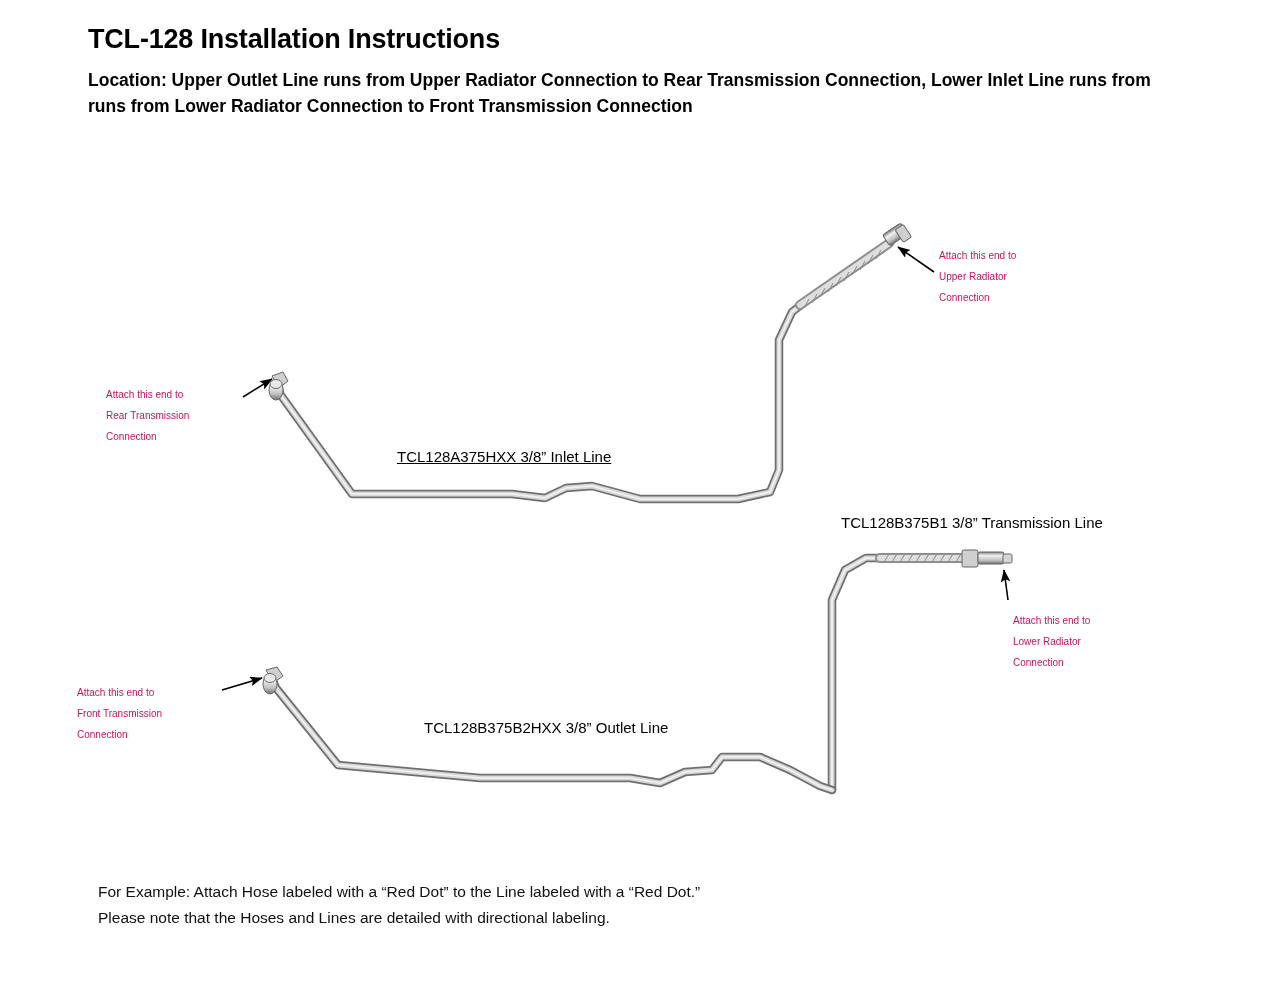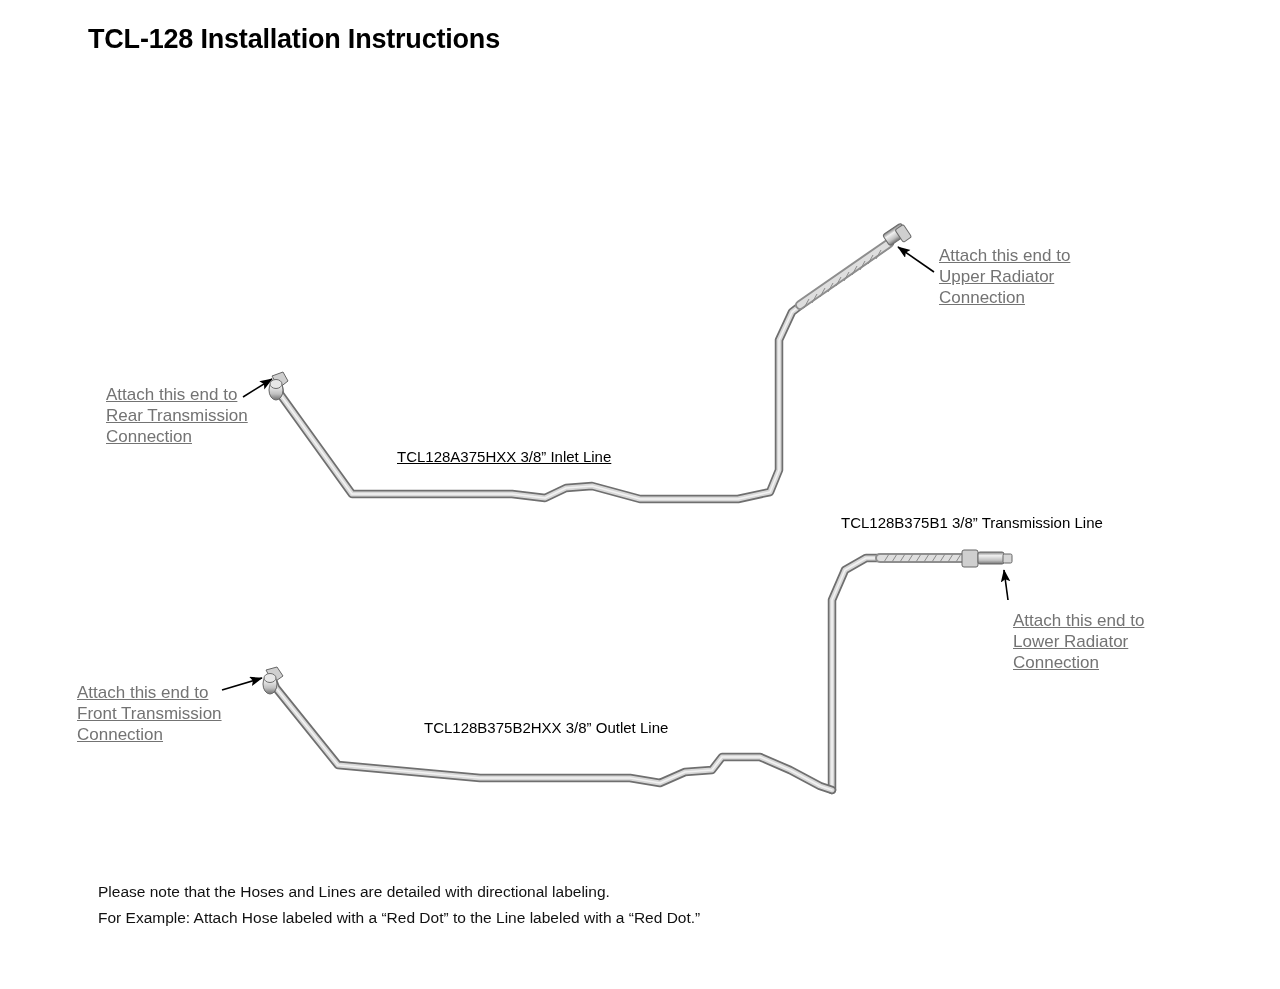--- a/index.html
+++ b/index.html
@@ -57,25 +57,24 @@
     left: 98px;
     top: 879px;
     font-size: 15.5px;
     line-height: 26px;
     color: #111;
   }
 
   
   .callout {
     position: absolute;
-    font-size: 17px;
+    font-size: 10px;
     line-height: 21px;
-    color: #737373;
+    color: #be185d;
     white-space: pre-line;
-    text-decoration: underline;
   }
   .part-label {
     position: absolute;
     font-size: 15px;
     color: #000;
     white-space: nowrap;
   }
 
   #callout-upper-radiator { left: 939px; top: 245px; }
   #callout-rear-trans     { left: 106px; top: 384px; }
@@ -95,20 +94,21 @@
     pointer-events: none;
   }
 </style>
 </head>
 <body>
 
 <div class="page">
 
   <div class="title">TCL-128 Installation Instructions</div>
 
+  <div class="location-block">Location: Upper Outlet Line runs from Upper Radiator Connection to Rear Transmission Connection, Lower Inlet Line runs from runs from Lower Radiator Connection to Front Transmission Connection</div>
 
 
   <svg class="art" viewBox="0 0 1280 989">
     <defs>
       <linearGradient id="tubeGrad" x1="0" y1="0" x2="0" y2="1">
         <stop offset="0%" stop-color="#8d8d8d"></stop>
         <stop offset="35%" stop-color="#e6e6e6"></stop>
         <stop offset="60%" stop-color="#b9b9b9"></stop>
         <stop offset="100%" stop-color="#777777"></stop>
       </linearGradient>
@@ -320,17 +320,17 @@
 Front Transmission
 Connection</div>
 
   <div class="part-label" id="label-inlet">TCL128A375HXX  3/8” Inlet Line</div>
 
   <div class="part-label" id="label-trans-line">TCL128B375B1 3/8” Transmission Line</div>
 
   <div class="part-label" id="label-outlet">TCL128B375B2HXX  3/8” Outlet Line</div>
 
   <div class="footer-note">
+    <div>For Example: Attach Hose labeled with a “Red Dot” to the Line labeled with a “Red Dot.”</div>
     <div>Please note that the Hoses and Lines are detailed with directional labeling.</div>
-    <div>For Example: Attach Hose labeled with a “Red Dot” to the Line labeled with a “Red Dot.”</div>
   </div>
 
 </div>
 
 </body></html>

